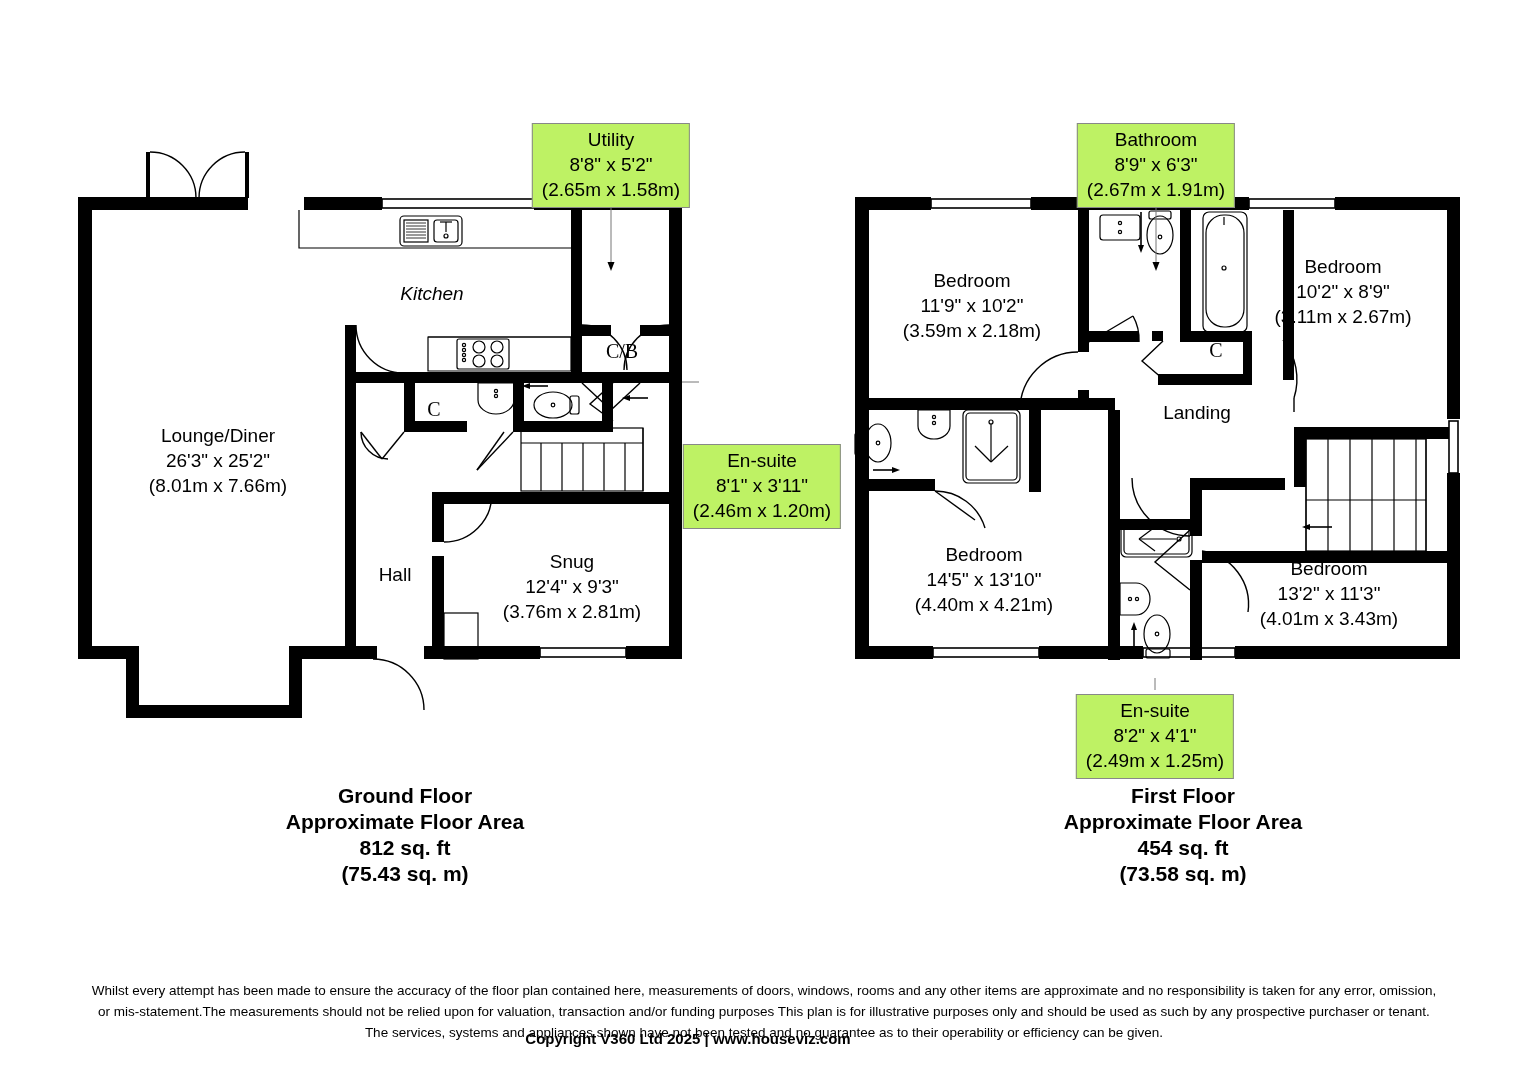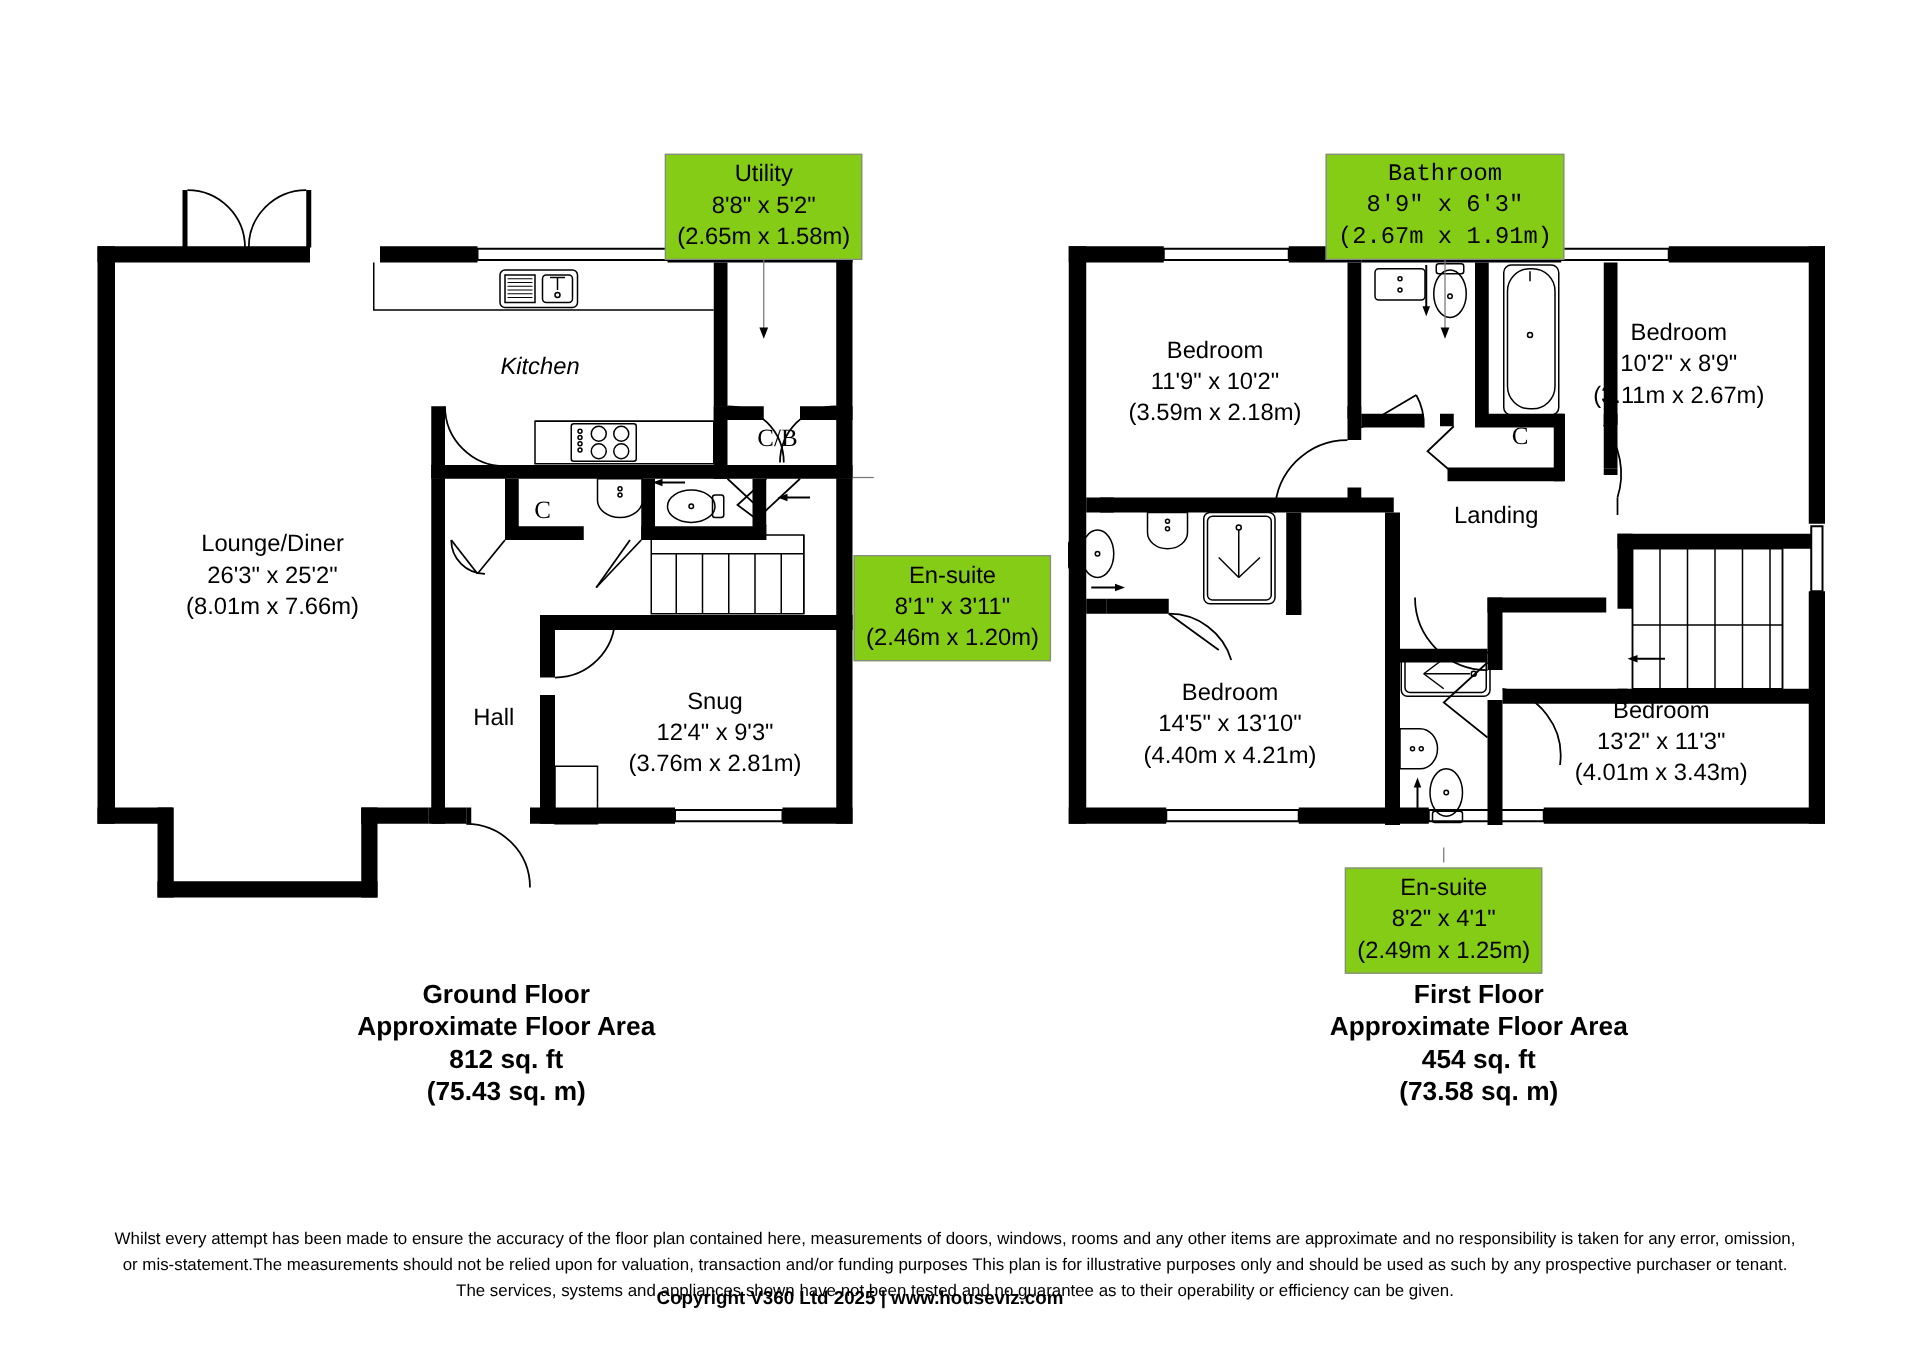--- a/index.html
+++ b/index.html
@@ -32,21 +32,21 @@
     text-align: center;
     font-family: "Liberation Sans", sans-serif;
     font-size: 19px;
     line-height: 25px;
     color: #000;
     white-space: nowrap;
     transform: translateX(-50%);
   }
   .lbl.boxed {
     border: 1px solid #888;
-    background: #84cc16;
+    background: #bef264;
     padding: 3px 9px 5px 9px;
   }
   .lbl .rn { display:block; }
   .lbl .ri { display:block; }
   .lbl .rm { display:block; }
   .tag-letter {
     position: absolute;
     font-size: 20px;
     font-family: Liberation Serif, serif;
     transform: translate(-50%, -50%);
@@ -478,21 +478,21 @@
   <div class="lbl" style="left:1329px; top:556px;">
     <span class="rn">Bedroom</span>
     <span class="ri">13'2" x 11'3"</span>
     <span class="rm">(4.01m x 3.43m)</span>
   </div>
 
   <div class="lbl" style="left:1197px; top:400px;">
     <span class="rn">Landing</span>
   </div>
 
-  <div class="lbl boxed" style="left:1156px; top:123px;font-family:Liberation Mono, monospace;">
+  <div class="lbl boxed" style="left:1156px; top:123px;">
     <span class="rn">Bathroom</span>
     <span class="ri">8'9" x 6'3"</span>
     <span class="rm">(2.67m x 1.91m)</span>
   </div>
 
   <div class="lbl boxed" style="left:1155px; top:694px;">
     <span class="rn">En-suite</span>
     <span class="ri">8'2" x 4'1"</span>
     <span class="rm">(2.49m x 1.25m)</span>
   </div>

